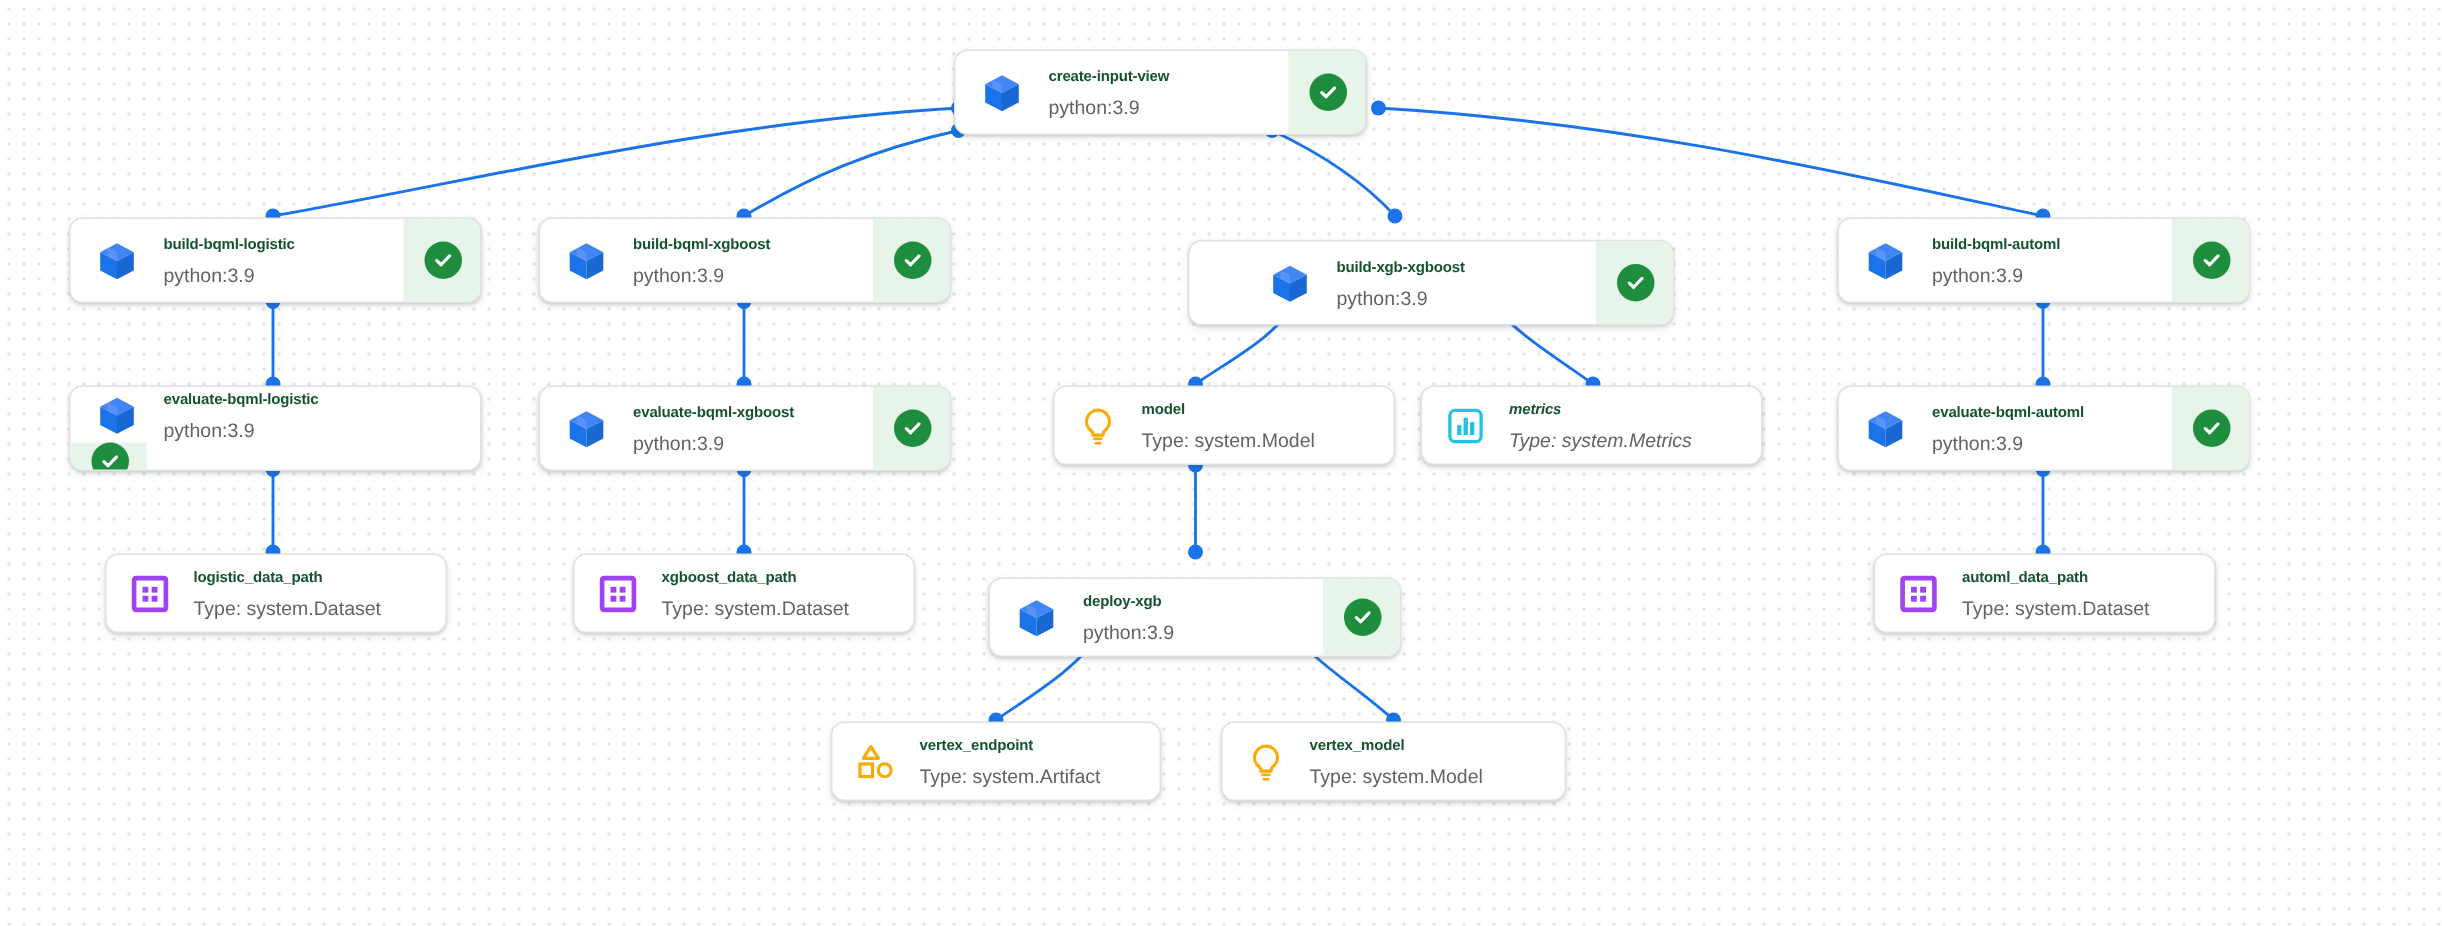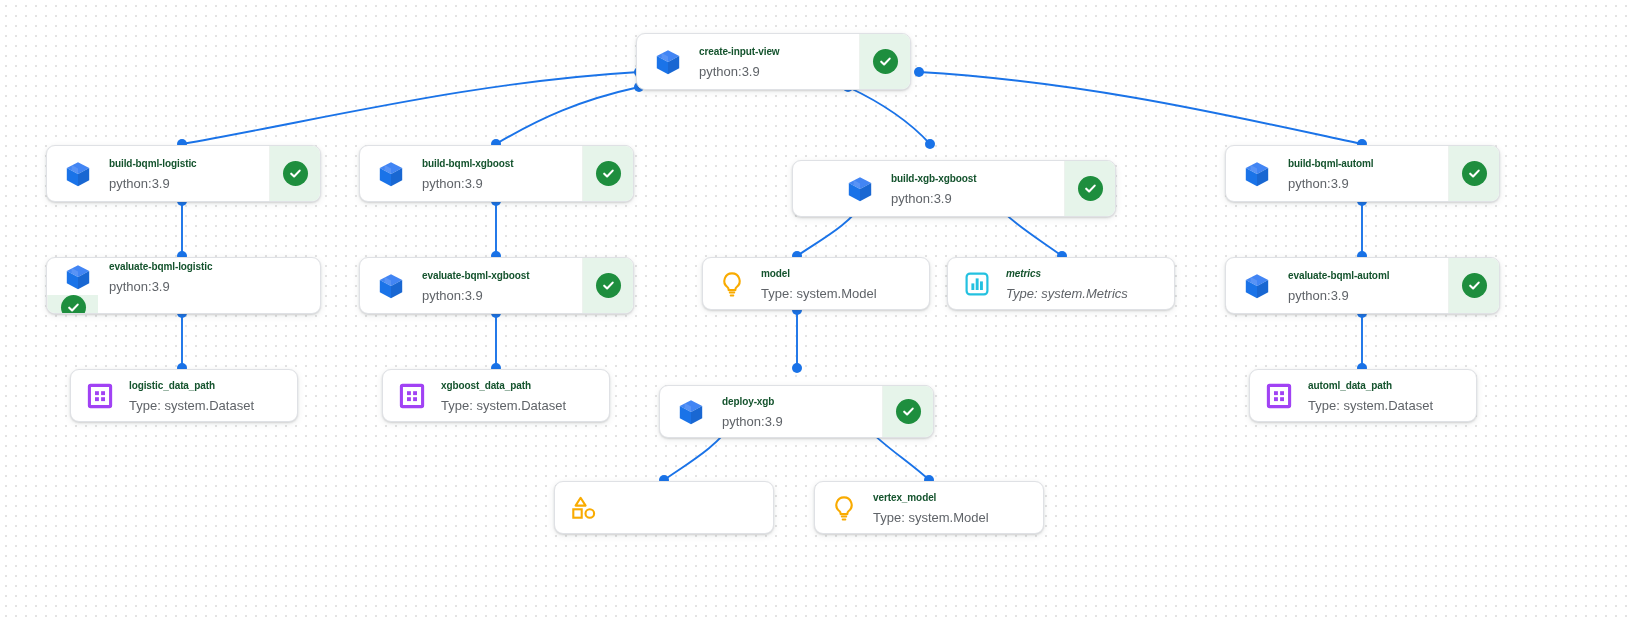--- a/index.html
+++ b/index.html
@@ -465,20 +465,24 @@
       </div>
       <div class="node artifact" style="left: 554px; top: 481px; width: 220px; height: 53px;">
         <div class="node-body">
           <div class="node-icon">
             <svg width="28" height="28" viewBox="0 0 28 28">
               <path d="M10.6 3.8 L15.6 11.6 L5.6 11.6 Z" fill="none" stroke="#f9ab00" stroke-width="2.1" stroke-linejoin="round"></path>
               <rect x="3.3" y="15.3" width="8.4" height="8.4" fill="none" stroke="#f9ab00" stroke-width="2.1"></rect>
               <circle cx="19.8" cy="19.5" r="4.3" fill="none" stroke="#f9ab00" stroke-width="2.1"></circle>
             </svg>
           </div>
+          <div class="node-text">
+            <div class="node-title">vertex_endpoint</div>
+            <div class="node-sub">Type: system.Artifact</div>
+          </div>
         </div>
       </div>
       <div class="node artifact" style="left: 814px; top: 481px; width: 230px; height: 53px;">
         <div class="node-body">
           <div class="node-icon">
             <svg width="28" height="28" viewBox="0 0 28 28">
               <path d="M14 3.4 a7.6 7.6 0 0 0 -4.7 13.6 c0.8 0.7 1.3 1.6 1.3 2.6 v0.5 h6.8 v-0.5 c0-1 0.5-1.9 1.3-2.6 A7.6 7.6 0 0 0 14 3.4 Z" fill="none" stroke="#f9ab00" stroke-width="2.1" stroke-linejoin="round"></path>
               <rect x="10.8" y="21.6" width="6.4" height="1.9" rx="0.9" fill="#f9ab00"></rect>
               <rect x="11.7" y="24.6" width="4.6" height="1.8" rx="0.9" fill="#f9ab00"></rect>
             </svg>

